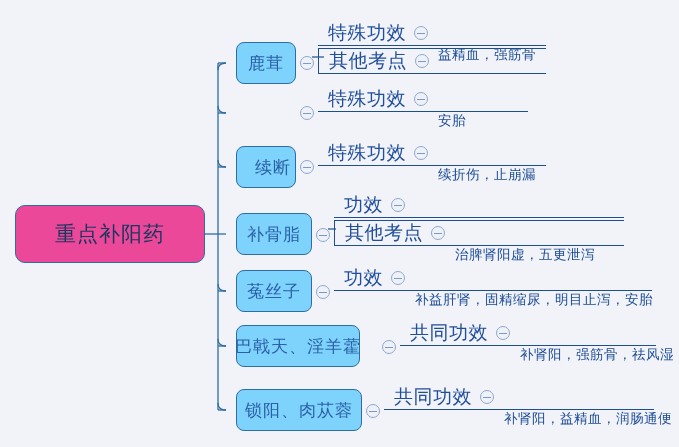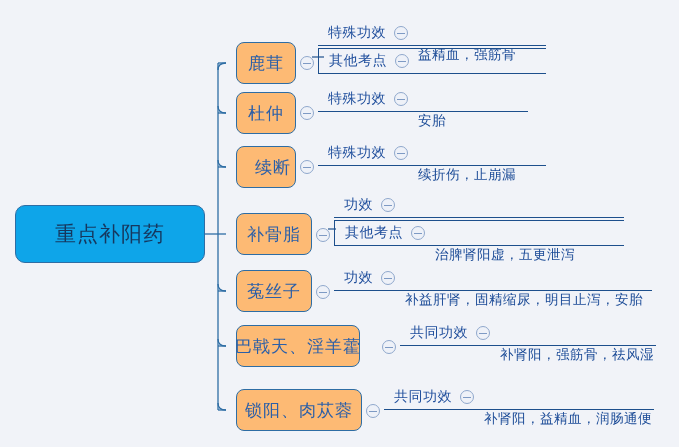--- a/index.html
+++ b/index.html
@@ -8,35 +8,35 @@
     background:#f1f3f8;
     font-family:"Liberation Sans","DejaVu Sans",sans-serif;
     overflow:hidden;
   }
   #stage{position:relative;width:679px;height:447px;}
 
   
   .root-node{
     position:absolute;
     left:15px;top:205px;width:190px;height:58px;
-    background:#0ea5e9;
+    background:#ec4899;
     border:1px solid #2e6da4;
     border-radius:10px;
     box-sizing:border-box;
     display:flex;align-items:center;justify-content:center;
     color:#16375e;
     font-size:21px;
     letter-spacing:1px;
   }
 
   
   .branch-node{
     position:absolute;
     height:42px;
-    background:#fdba74;
+    background:#7dd3fc;
     border:1px solid #2e6da4;
     border-radius:8px;
     box-sizing:border-box;
     display:flex;align-items:center;justify-content:center;
     color:#2b5fa8;
     font-size:17px;
     letter-spacing:1px;
     white-space:nowrap;
   }
 
@@ -55,21 +55,21 @@
   .detail-row .rowline{
     position:absolute;left:0;bottom:0;height:0;
     border-bottom:1px solid #1d4f8c;
   }
   .detail-row.boxed{
     border:1px solid #1d4f8c;
     border-right:none;
   }
   .lbl{
     color:#1f4e9c;
-    font-size:14px;
+    font-size:19px;
     padding:0 8px 0 10px;
     letter-spacing:0.5px;
   }
   .val{
     color:#1a4a96;
     font-size:13.5px;
     padding:0 4px 0 10px;
     letter-spacing:0.5px;
     margin-top:43px;
   }
@@ -139,23 +139,20 @@
       <span class="toggle"></span>
       <span class="val">益精血，强筋骨</span>
       <span class="rowline" style="width:228px;"></span>
     </div>
     <div class="detail-row boxed" style="width:228px;margin-top:2px;">
       <span class="lbl">其他考点</span>
       <span class="toggle"></span>
     </div>
   </div>
 
-  <div class="branch-node" style="left:236px;top:92px;width:60px;">
-    <span>杜仲</span>
-  </div>
   <span class="toggle" style="position:absolute;left:300px;top:106px;"></span>
 
   <div class="detail-group" style="left:318px;top:86px;">
     <div class="detail-row" style="width:210px;">
       <span class="lbl">特殊功效</span>
       <span class="toggle"></span>
       <span class="val">安胎</span>
       <span class="rowline" style="width:210px;"></span>
     </div>
   </div>

